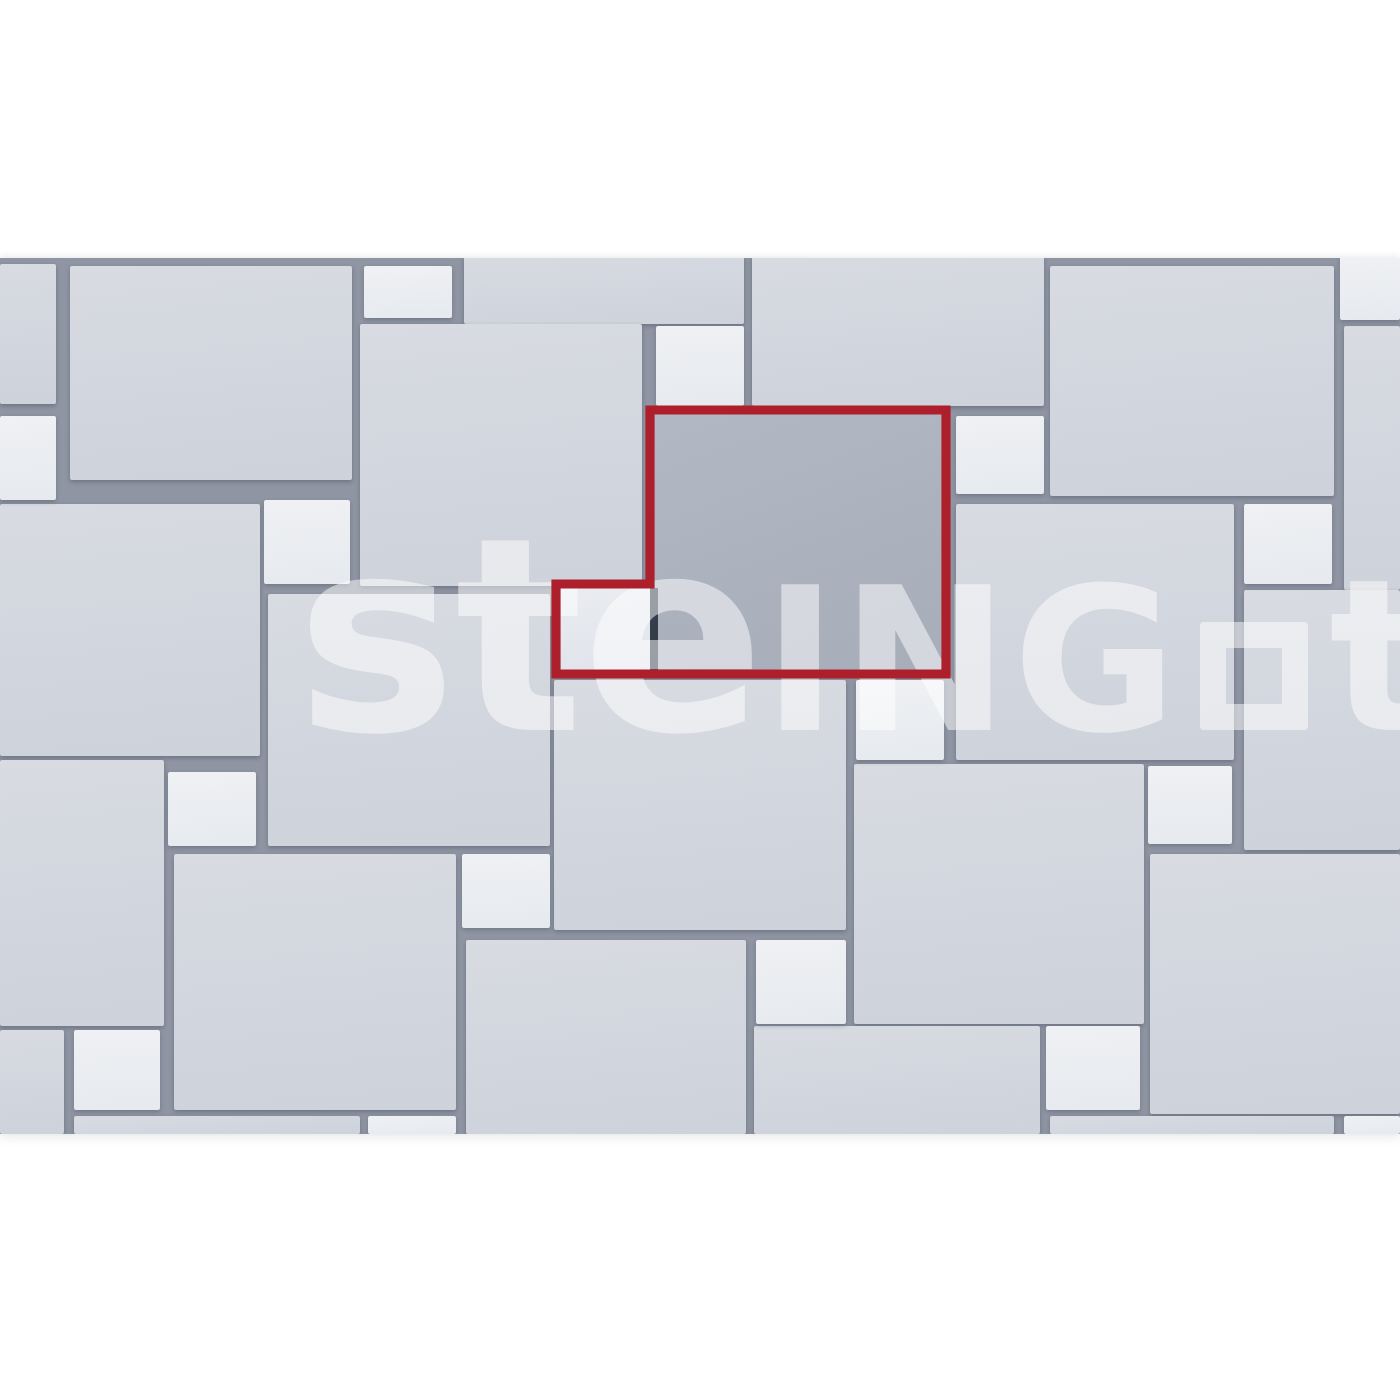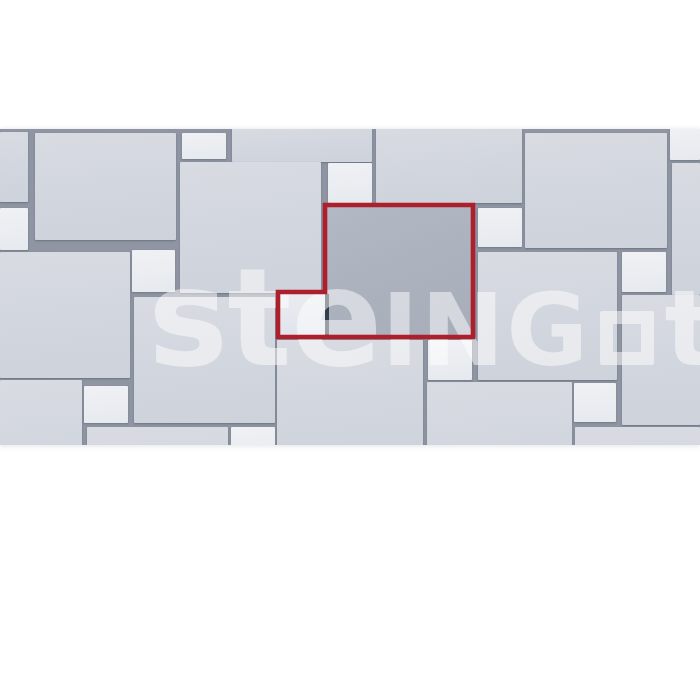--- a/index.html
+++ b/index.html
@@ -43,21 +43,21 @@
   .wm-t{font-size:106px;margin-left:6px;}
   .wm-square{
     display:inline-block;width:28px;height:28px;
     border:13px solid rgba(255,255,255,0.50);
     margin:0 4px 0 10px;vertical-align:baseline;border-radius:2px;
   }
 </style>
 </head>
 <body>
 
-<div class="scene" id="scene" style="top: 129px; height: 316px; background: rgb(143, 149, 162);">
+<div class="scene" id="scene" style="top: 129px; height: 438px; background: rgb(143, 149, 162);">
 
   <div class="tile large" style="left: 0px; top: 3px; width: 28px; height: 70px;"></div>
     <div class="tile large" style="left: 35px; top: 4px; width: 141px; height: 107px;"></div>
     <div class="tile large" style="left: 232px; top: -1px; width: 140px; height: 34px;"></div>
     <div class="tile large" style="left: 376px; top: -1px; width: 146px; height: 75px;"></div>
     <div class="tile large" style="left: 525px; top: 4px; width: 142px; height: 115px;"></div>
     <div class="tile large" style="left: 180px; top: 33px; width: 141px; height: 131px;"></div>
     <div class="tile large" style="left: 672px; top: 34px; width: 28px; height: 132px;"></div>
     <div class="tile large" style="left: 0px; top: 123px; width: 130px; height: 126px;"></div>
     <div class="tile large" style="left: 478px; top: 123px; width: 139px; height: 128px;"></div>

